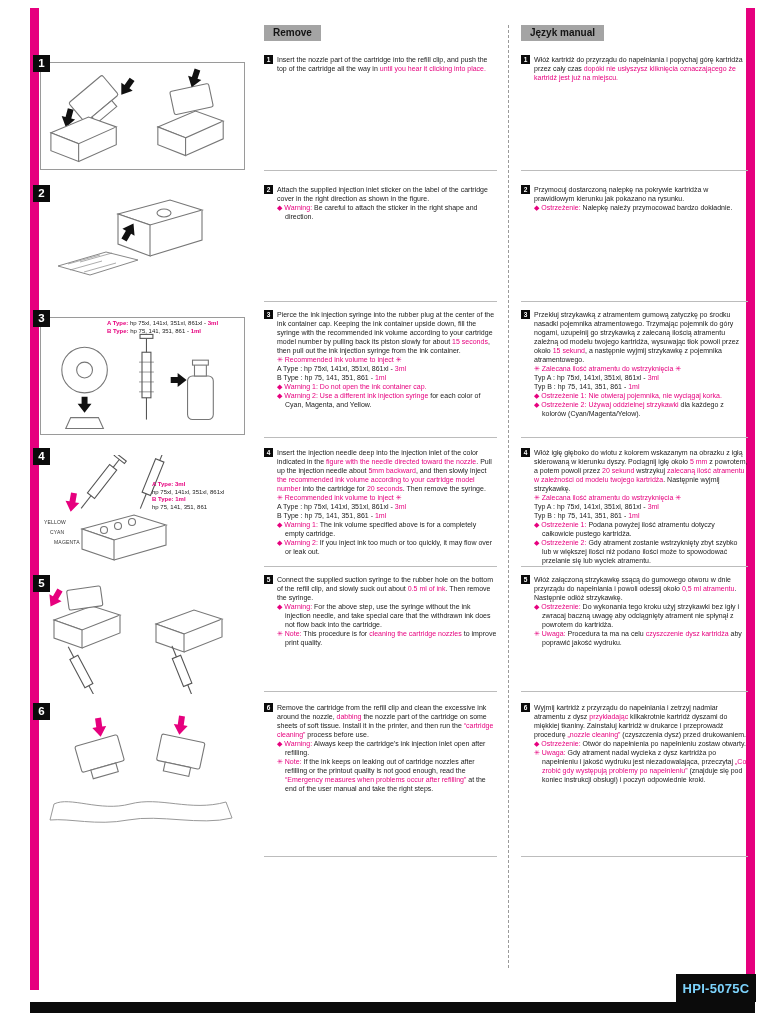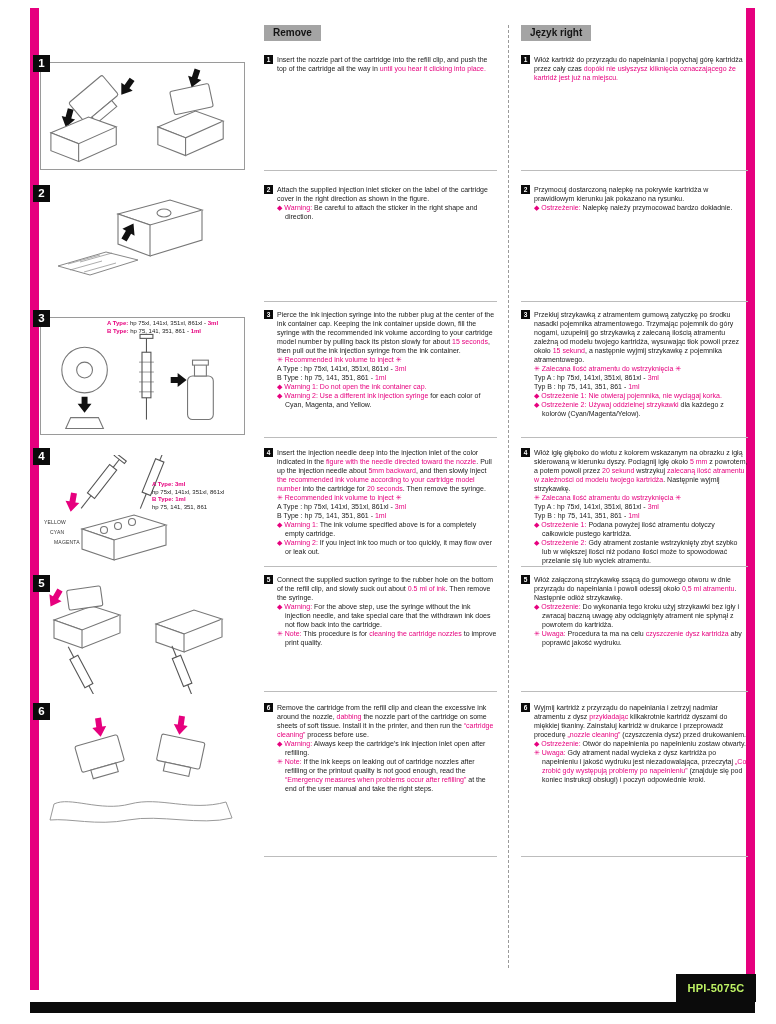--- a/index.html
+++ b/index.html
@@ -7,21 +7,21 @@
   html,body { background:#e8e8e8; }
   body { font-family:"Liberation Sans", sans-serif; }
   .page { position:relative; width:776px; height:1024px; margin:0 auto; background:#ffffff; overflow:hidden; }
 
   .accent-bar { position:absolute; top:8px; width:9px; height:982px; background:#e6007e; }
   .accent-bar.left  { left:30px; }
   .accent-bar.right { left:746px; }
 
   .bottom-bar { position:absolute; left:30px; top:1002px; width:725px; height:11px; background:#0b0b0b; }
   .code-box { position:absolute; left:676px; top:974px; width:80px; height:28px; background:#0b0b0b;
-              color:#bef264; font-weight:bold; font-size:11px; display:flex; align-items:center; justify-content:center; letter-spacing:.3px; }
+              color:#7dd3fc; font-weight:bold; font-size:13px; display:flex; align-items:center; justify-content:center; letter-spacing:.3px; }
 
   .dashed-divider { position:absolute; left:508px; top:25px; height:943px; width:0; border-left:1px dashed #9a9a9a; }
 
   .col-header { position:absolute; top:25px; height:16px; background:#a4a4a4; color:#141414;
                 font-weight:bold; font-size:10px; line-height:16px; padding:0 9px; }
   .col-header.en { left:264px; }
   .col-header.pl { left:521px; }
 
   .fig-badge { position:absolute; width:17px; height:17px; background:#0b0b0b; color:#fff;
                font-weight:bold; font-size:11.5px; line-height:17px; text-align:center; z-index:3; }
@@ -50,21 +50,21 @@
 
 <div class="page">
 
   <div class="accent-bar left"></div>
   <div class="accent-bar right"></div>
   <div class="bottom-bar"></div>
   <div class="code-box">HPI-5075C</div>
   <div class="dashed-divider"></div>
 
   <div class="col-header en">Remove</div>
-  <div class="col-header pl">Język right</div>
+  <div class="col-header pl">Język manual</div>
 
   <div class="fig-badge" style="left:33px;top:55px">1</div>
   <div class="fig-box bordered" style="left:40px;top:62px;width:205px;height:108px">
     <svg viewBox="0 0 205 106">
       <g stroke="#777" fill="#fff" stroke-width="1.1">
         <g transform="rotate(-40 55 38)">
           <rect x="33" y="22" width="44" height="26" rx="2"></rect>
           <rect x="42" y="48" width="26" height="8"></rect>
         </g>
       </g>

